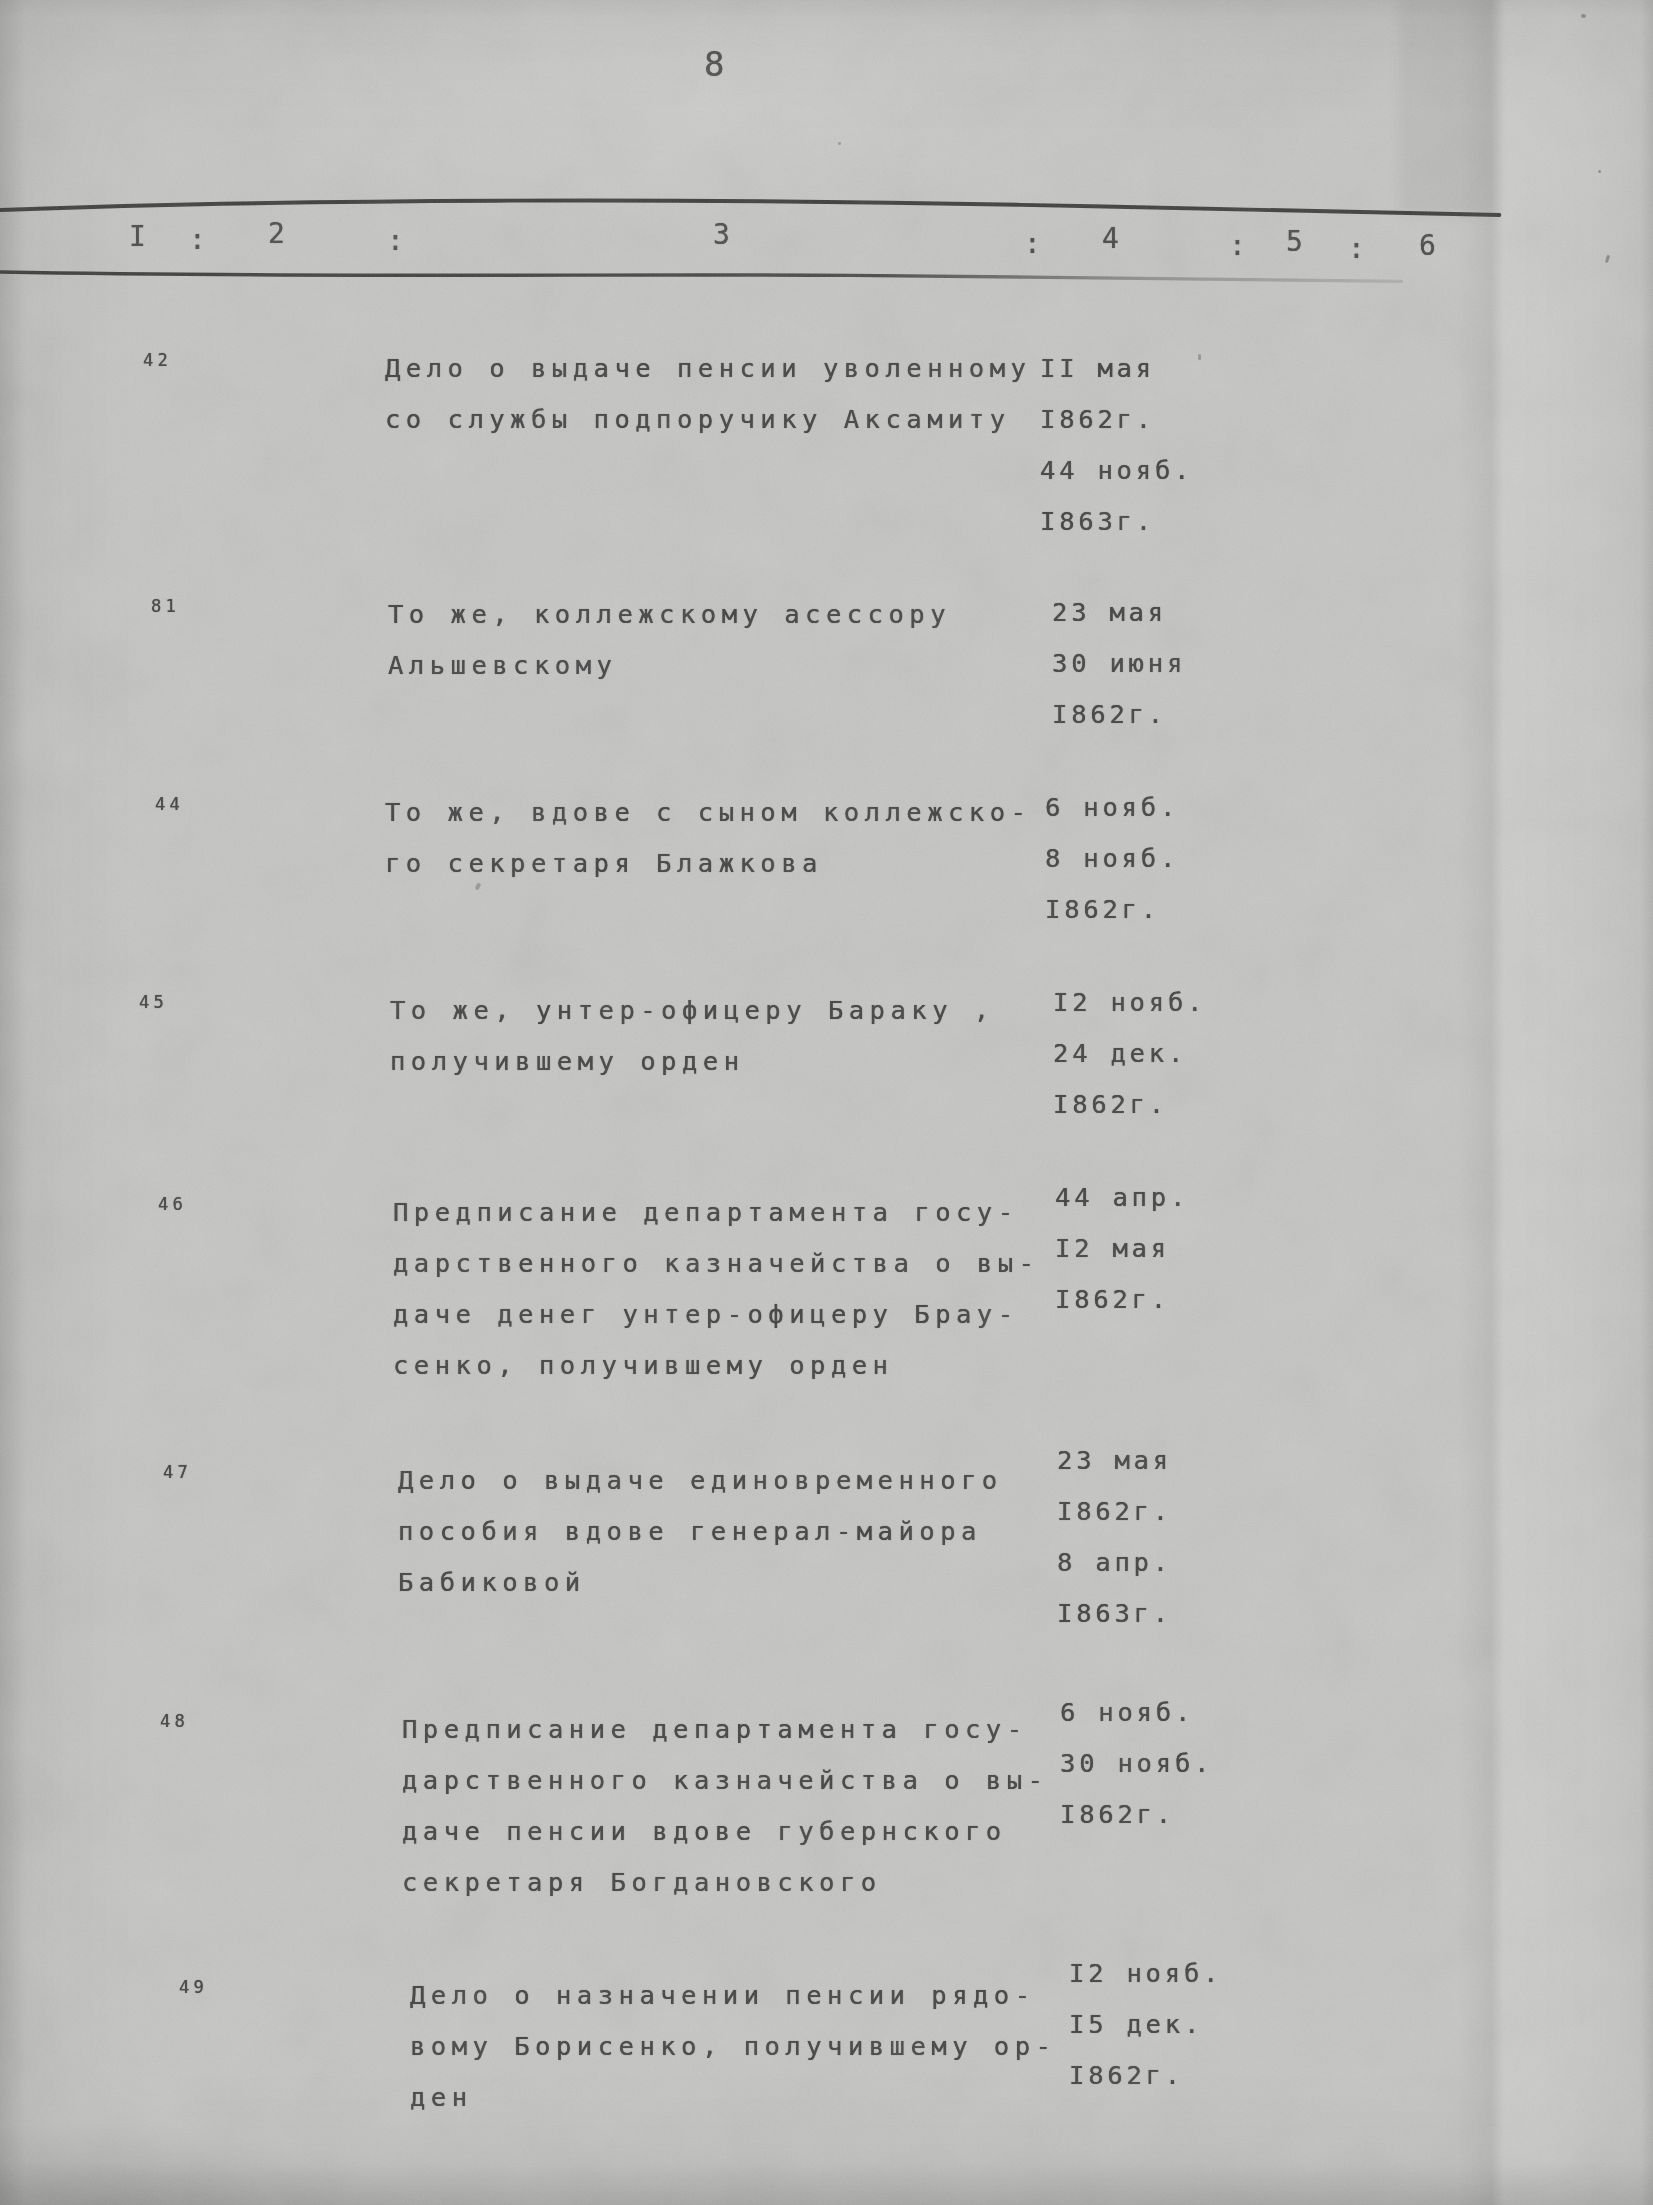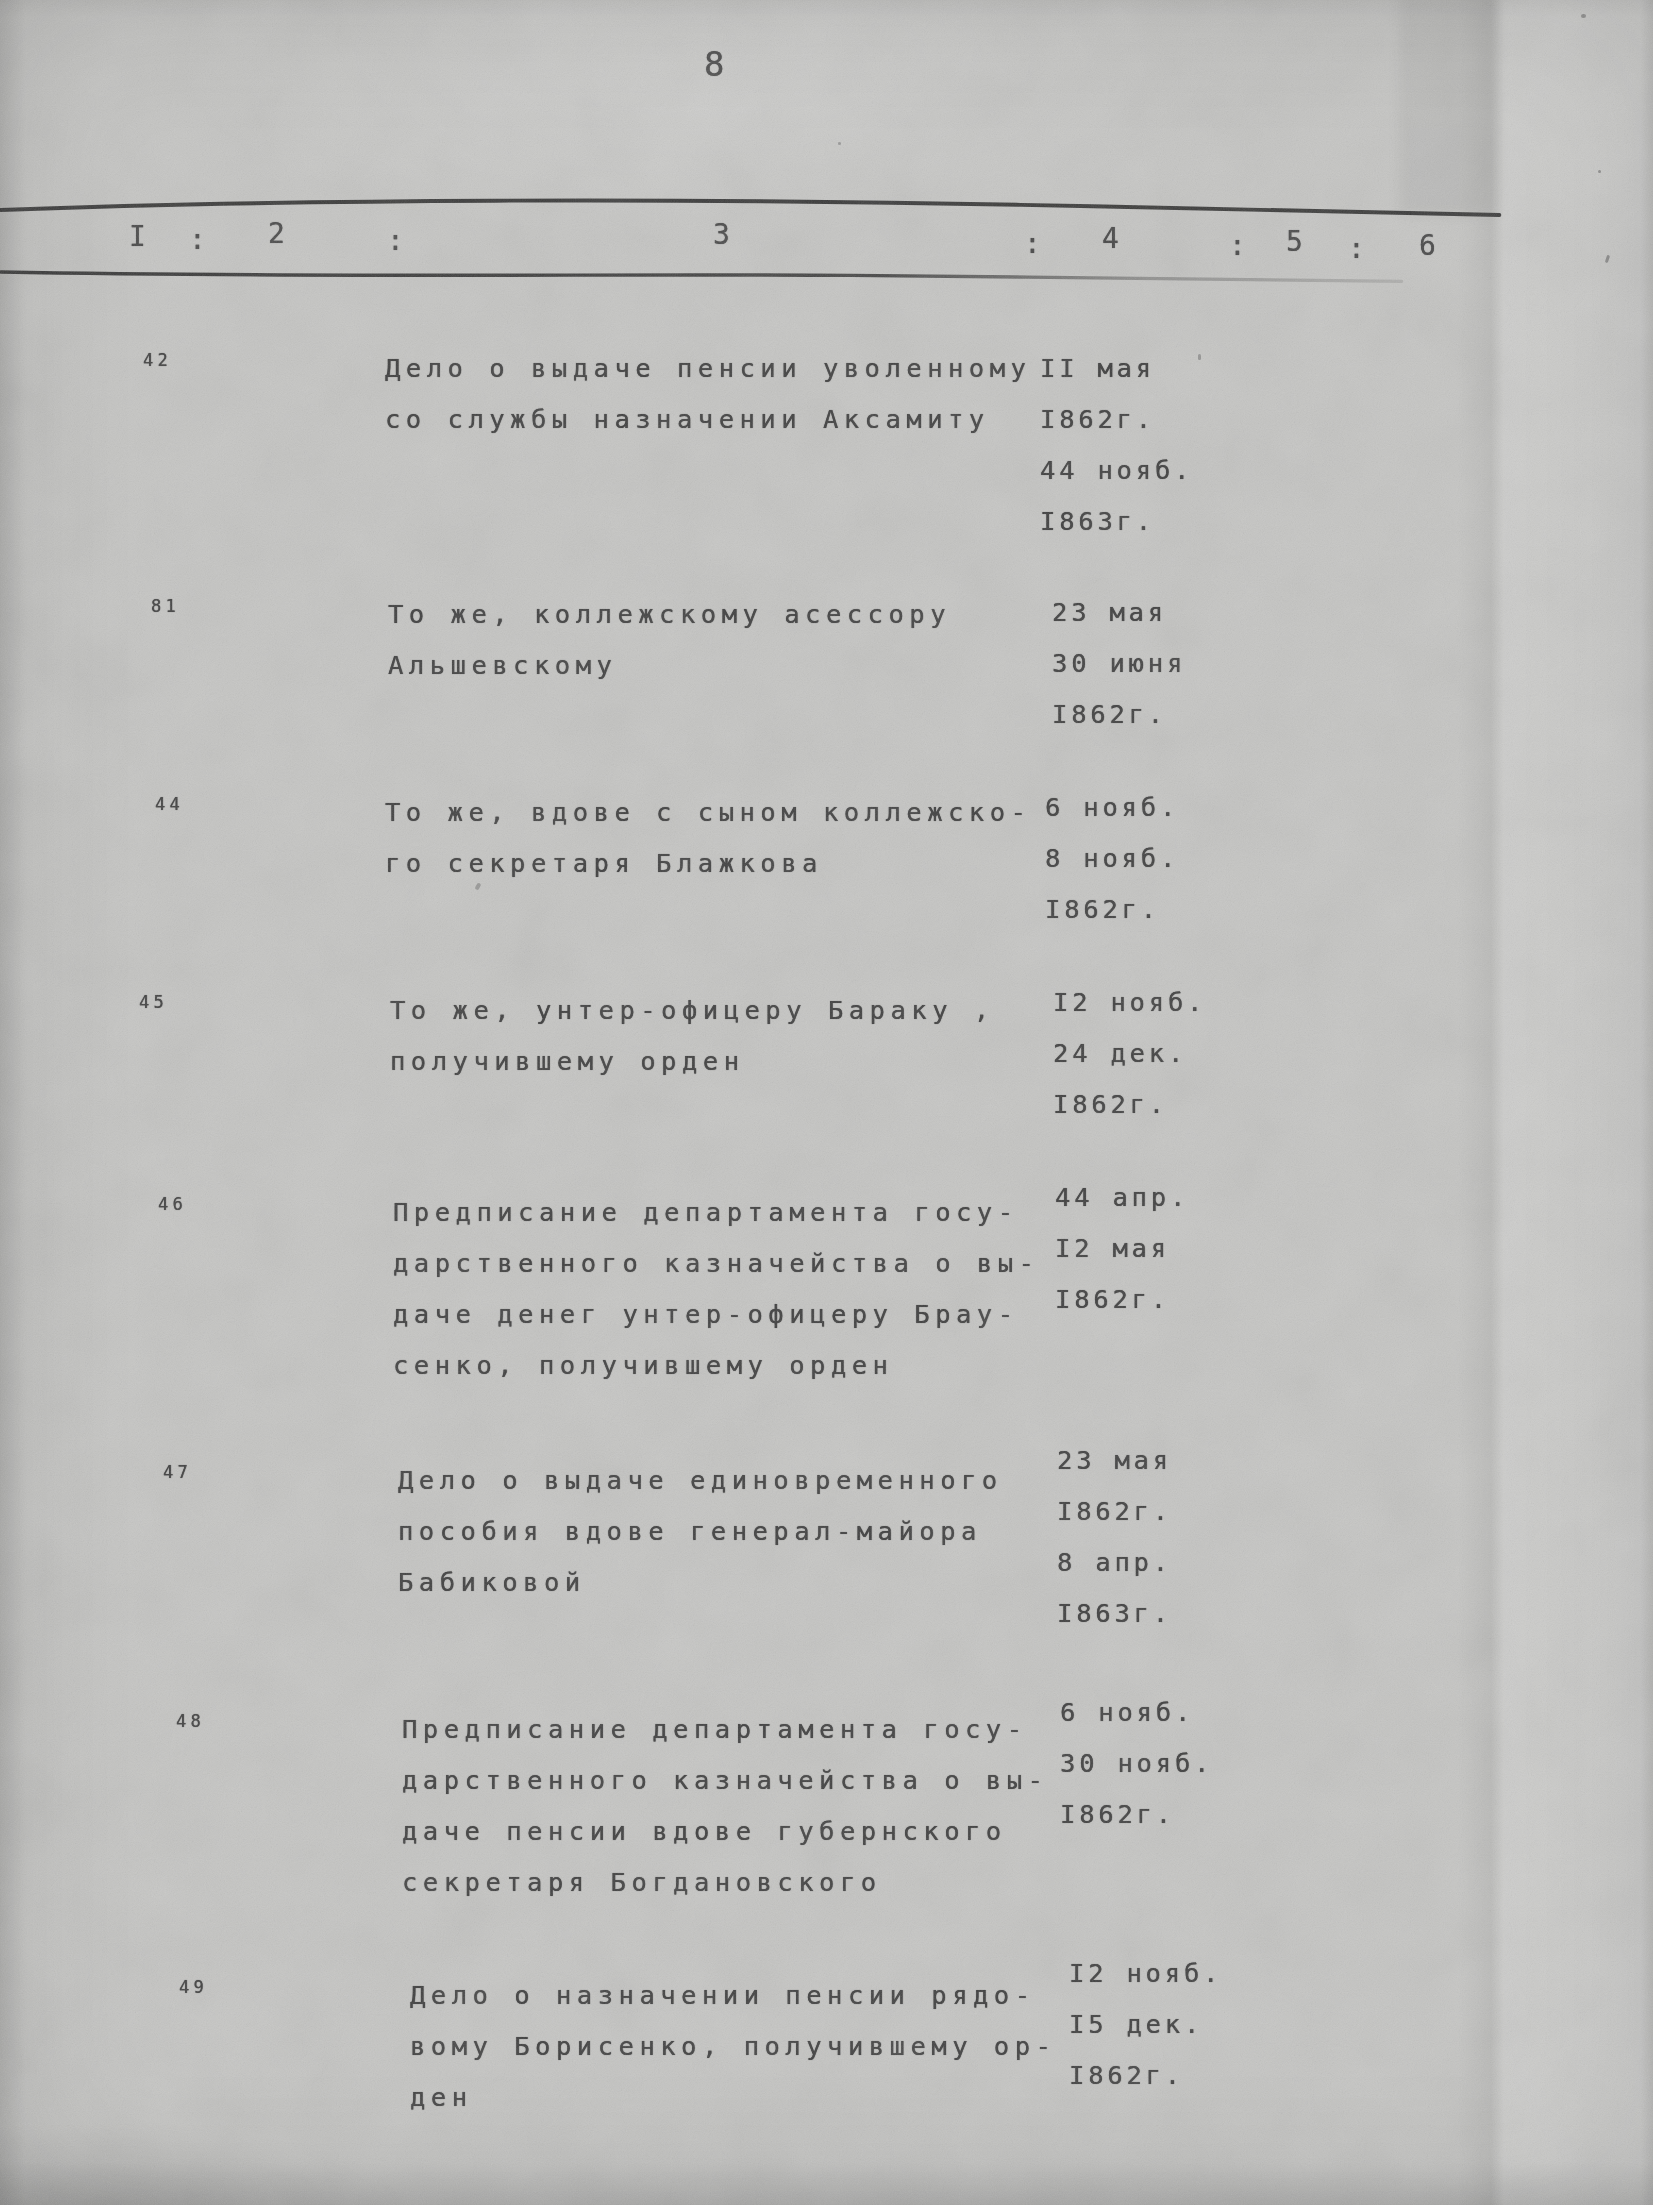--- a/index.html
+++ b/index.html
@@ -90,21 +90,21 @@
   <span class="colhead" style="left:1024px;top:227px">:</span>
   <span class="colhead" style="left:1102px;top:222px">4</span>
   <span class="colhead" style="left:1229px;top:229px">:</span>
   <span class="colhead" style="left:1286px;top:225px">5</span>
   <span class="colhead" style="left:1348px;top:232px">:</span>
   <span class="colhead" style="left:1419px;top:229px">6</span>
 
   <div class="entry" style="top:343px">
     <div class="num ink" style="left:143px;top:6.8px">42</div>
     <div class="desc ink" style="left:385px;top:0">Дело о выдаче пенсии уволенному
-со службы назначении Аксамиту</div>
+со службы подпоручику Аксамиту</div>
     <div class="dates ink" style="left:1040px;top:0">II мая
 I862г.
 44 нояб.
 I863г.</div>
   </div>
 
   <div class="entry" style="top:589px">
     <div class="num ink" style="left:151px;top:6.8px">81</div>
     <div class="desc ink" style="left:388px;top:0">То же, коллежскому асессору
 Альшевскому</div>
@@ -147,21 +147,21 @@
     <div class="desc ink" style="left:398px;top:0">Дело о выдаче единовременного
 пособия вдове генерал-майора
 Бабиковой</div>
     <div class="dates ink" style="left:1057px;top:-20.4px">23 мая
 I862г.
 8 апр.
 I863г.</div>
   </div>
 
   <div class="entry" style="top:1704px">
-    <div class="num ink" style="left:176px;top:6.8px">48</div>
+    <div class="num ink" style="left:160px;top:6.8px">48</div>
     <div class="desc ink" style="left:402px;top:0">Предписание департамента госу-
 дарственного казначейства о вы-
 даче пенсии вдове губернского
 секретаря Богдановского</div>
     <div class="dates ink" style="left:1060px;top:-17px">6 нояб.
 30 нояб.
 I862г.</div>
   </div>
 
   <div class="entry" style="top:1970px">

